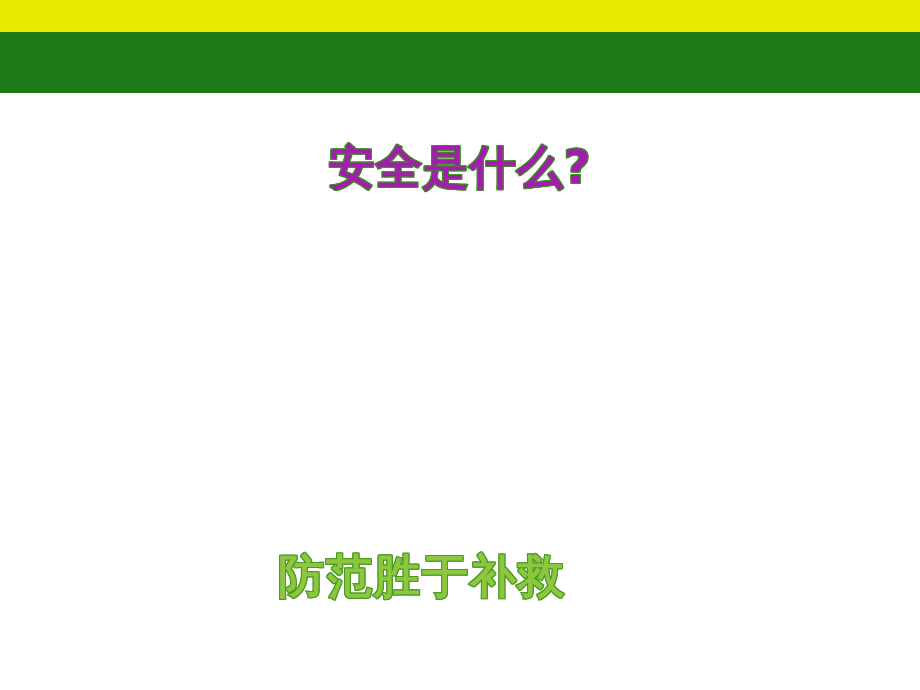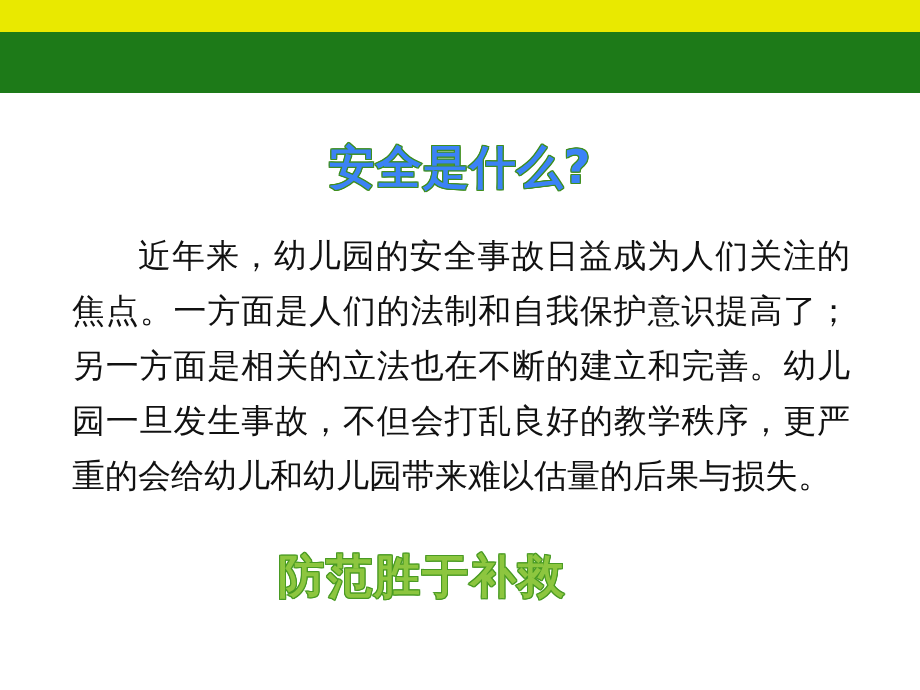--- a/index.html
+++ b/index.html
@@ -50,21 +50,21 @@
     width: 920px;
     text-align: center;
   }
   .headline {
     display: inline-block;
     font-family: "DejaVu Sans", "Liberation Sans", sans-serif;
     font-size: 46px;
     font-weight: bold;
     line-height: 1.12;
     letter-spacing: 1px;
-    color: #3b82f6;
+    color: #a21caf;
     -webkit-text-stroke: 1.6px #3f8f1f;
     paint-order: stroke fill;
     text-shadow:
       1px 0 0 #3f8f1f,
      -1px 0 0 #3f8f1f,
       0 1px 0 #3f8f1f,
       0 -1px 0 #3f8f1f,
       1px 1px 0 #3f8f1f,
      -1px -1px 0 #3f8f1f,
       1px -1px 0 #3f8f1f,
@@ -125,19 +125,18 @@
 <div class="slide">
 
   <div class="band-yellow"></div>
 
   <div class="band-green"></div>
 
   <div class="headline-wrap">
     <div class="headline">安全是什么?</div>
   </div>
 
-  <div class="body-text">近年来，幼儿园的安全事故日益成为人们关注的焦点。一方面是人们的法制和自我保护意识提高了；另一方面是相关的立法也在不断的建立和完善。幼儿园一旦发生事故，不但会打乱良好的教学秩序，更严重的会给幼儿和幼儿园带来难以估量的后果与损失。</div>
 
   <div class="footer-wrap">
     <div class="footer-line">防范胜于补救</div>
   </div>
 
 </div>
 
 </body></html>

